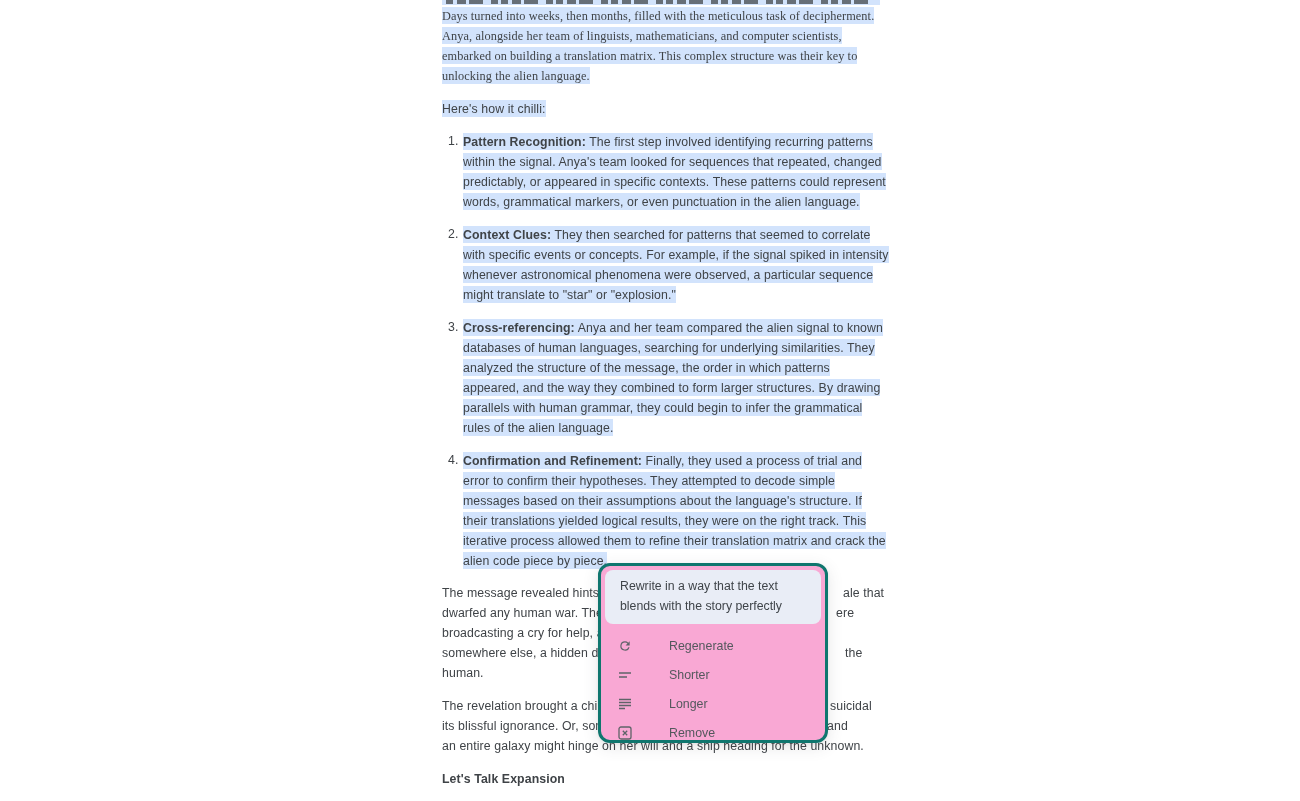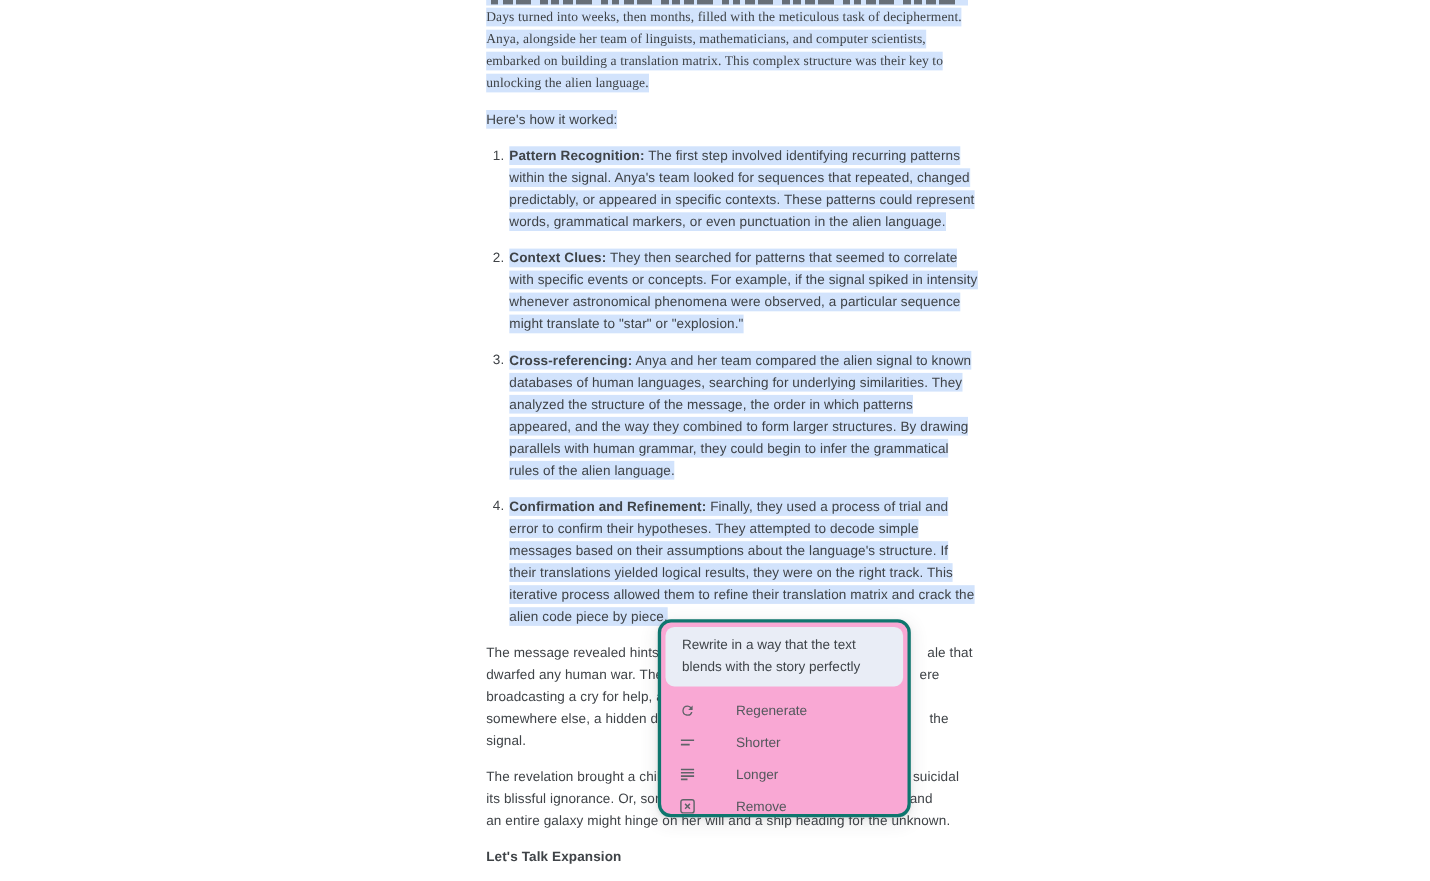--- a/index.html
+++ b/index.html
@@ -49,21 +49,21 @@
 </head>
 <body>
 
 <div class="canvas">
   <div class="doc">
 
     <div class="clipped-line"></div>
 
     <p class="para tight"><span class="hl">Days turned into weeks, then months, filled with the meticulous task of decipherment. Anya, alongside her team of linguists, mathematicians, and computer scientists, embarked on building a translation matrix. This complex structure was their key to unlocking the alien language.</span></p>
 
-    <p class="para"><span class="hl">Here's how it worked:</span></p>
+    <p class="para"><span class="hl">Here's how it chilli:</span></p>
 
     <ol class="steps">
       <li>
         <span class="num">1.</span>
         <span class="hl"><b>Pattern Recognition:</b><span> The first step involved identifying recurring patterns within the signal. Anya's team looked for sequences that repeated, changed predictably, or appeared in specific contexts. These patterns could represent words, grammatical markers, or even punctuation in the alien language.</span></span>
       </li>
       <li>
         <span class="num">2.</span>
         <span class="hl"><b>Context Clues:</b><span> They then searched for patterns that seemed to correlate with specific events or concepts. For example, if the signal spiked in intensity whenever astronomical phenomena were observed, a particular sequence might translate to "star" or "explosion."</span></span>
       </li>
@@ -75,21 +75,21 @@
         <span class="num">4.</span>
         <span class="hl"><b>Confirmation and Refinement:</b><span> Finally, they used a process of trial and error to confirm their hypotheses. They attempted to decode simple messages based on their assumptions about the language's structure. If their translations yielded logical results, they were on the right track. This iterative process allowed them to refine their translation matrix and crack the alien code piece by piece.</span></span>
       </li>
     </ol>
 
     <div class="frag-para">
       <div class="frag-line"><span>The message revealed hints o</span><span class="frag-right" style="left:401px">ale that</span></div>
       <div class="frag-line"><span>dwarfed any human war. Thes</span><span class="frag-right" style="left:394px">ere</span></div>
       <div class="frag-line"><span>broadcasting a cry for help, a</span></div>
       <div class="frag-line"><span>somewhere else, a hidden des</span><span class="frag-right" style="left:403px">the</span></div>
-      <div class="frag-line"><span>signal.</span></div>
+      <div class="frag-line"><span>human.</span></div>
     </div>
 
     <div class="frag-para">
       <div class="frag-line"><span>The revelation brought a chilli</span><span class="frag-right" style="left:388px">suicidal</span></div>
       <div class="frag-line"><span>its blissful ignorance. Or,  som</span><span class="frag-right" style="left:378px">, and</span></div>
       <div class="frag-line"><span>an entire galaxy might hinge on her will and a ship heading for the unknown.</span></div>
     </div>
 
     <p class="heading">Let's Talk Expansion</p>
   </div>

